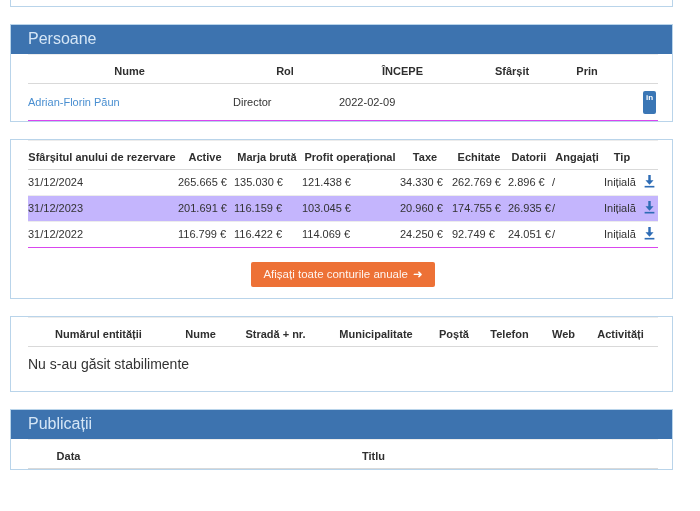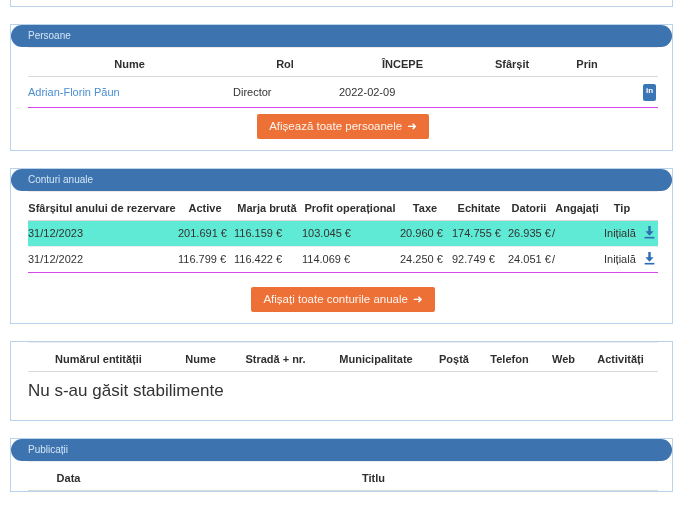--- a/index.html
+++ b/index.html
@@ -21,23 +21,22 @@
 
   .card {
     border: 1px solid #b9d4ea;
     background: #fff;
     margin-top: 17px;
   }
   .card:first-of-type { margin-top: 11px; }
   .card-header {
     background: #3d73af;
     color: #d5e6f6;
-    font-size: 10px;
+    font-size: 16px;
     padding: 5px 1px 6px 17px;
-    border-radius: 12px;
   }
   .card-body { padding: 0 14px 0 17px; }
 
   table { border-collapse: collapse; width: 100%; table-layout: fixed; }
   thead th {
     text-align: center;
     font-weight: 700;
     color: #2f2f2f;
     font-size: 11px;
     padding: 10px 2px 6px 0;
@@ -50,21 +49,21 @@
     padding: 6px 2px 6px 0;
     font-size: 11px;
     white-space: nowrap;
     overflow: hidden;
     border-bottom: 1px solid #ededed;
   }
   tbody tr:last-child td { border-bottom: 1px solid #d946ef; }
   .no-row-borders tbody td { border-bottom: none; }
 
   .accounts tbody td { padding: 4px 2px 5px 0; border-bottom: 1px solid #ececec; }
-  .accounts tbody tr.striped { background: #5eead4; }
+  .accounts tbody tr.striped { background: #c4b5fd; }
 
   a.person-link { color: #4a8fd1; text-decoration: none; }
 
   .btn-row { text-align: center; padding: 6px 0 11px 0; }
   .btn-orange {
     display: inline-block;
     background: #ed7136;
     color: rgba(255,255,255,0.92);
     border: none;
     border-radius: 2px;
@@ -73,32 +72,32 @@
     padding: 5px 12px 6px 12px;
     cursor: pointer;
   }
   .btn-orange .arrow { color: #fff; margin-left: 5px; font-size: 11.5px; }
 
   .dl-link { display: inline-block; width: 14px; height: 14px; cursor: pointer; }
   .td-icon { text-align: right; }
 
   .li-badge {
     display: inline-block;
-    width: 13px; height: 17px;
+    width: 13px; height: 23px;
     background: #3a76b5;
     color: #fff;
     border-radius: 2px;
     font-size: 8px;
     font-weight: 700;
     text-align: center;
     line-height: 13px;
     cursor: pointer;
   }
 
-  .empty-msg { padding: 9px 0 19px 0; font-size: 17px; color: #333; }
+  .empty-msg { padding: 9px 0 19px 0; font-size: 14px; color: #333; }
 </style>
 </head>
 <body>
 
 <div class="page">
 
   <div class="top-partial"></div>
 
   <div class="card">
     <div class="card-header">Persoane</div>
@@ -130,28 +129,24 @@
             <td>Director</td>
             <td>2022-02-09</td>
             <td></td>
             <td></td>
             <td class="td-icon">
               <span class="li-badge">in</span>
             </td>
           </tr>
         </tbody>
       </table>
-      <div class="btn-row">
-        <button class="btn-orange"><span>Afișează toate persoanele</span><span class="arrow">➜</span></button>
-      </div>
-    </div>
-  </div>
-
-  <div class="card">
-    <div class="card-header">Conturi anuale</div>
+    </div>
+  </div>
+
+  <div class="card">
     <div class="card-body">
       <table class="accounts">
         <colgroup>
           <col style="width:150px">
             <col style="width:56px">
             <col style="width:68px">
             <col style="width:98px">
           <col style="width:52px">
             <col style="width:56px">
             <col style="width:44px">
@@ -167,20 +162,39 @@
             <th>Profit operațional</th>
             <th>Taxe</th>
             <th>Echitate</th>
             <th>Datorii</th>
             <th>Angajați</th>
             <th>Tip</th>
             <th></th>
           </tr>
         </thead>
         <tbody>
+          <tr>
+            <td>31/12/2024</td>
+            <td>265.665 €</td>
+            <td>135.030 €</td>
+            <td>121.438 €</td>
+            <td>34.330 €</td>
+            <td>262.769 €</td>
+            <td>2.896 €</td>
+            <td>/</td>
+            <td>Inițială</td>
+            <td class="td-icon">
+              <span class="dl-link">
+                <svg width="13" height="14" viewBox="0 0 16 17">
+                    <path d="M6.5 1h3v6.5H13L8 13 3 7.5h3.5z" fill="#2e6cb5"></path>
+                    <rect x="2" y="14.5" width="12" height="2" fill="#2e6cb5"></rect>
+                  </svg>
+              </span>
+            </td>
+          </tr>
           <tr class="striped">
             <td>31/12/2023</td>
             <td>201.691 €</td>
             <td>116.159 €</td>
             <td>103.045 €</td>
             <td>20.960 €</td>
             <td>174.755 €</td>
             <td>26.935 €</td>
             <td>/</td>
             <td>Inițială</td>

